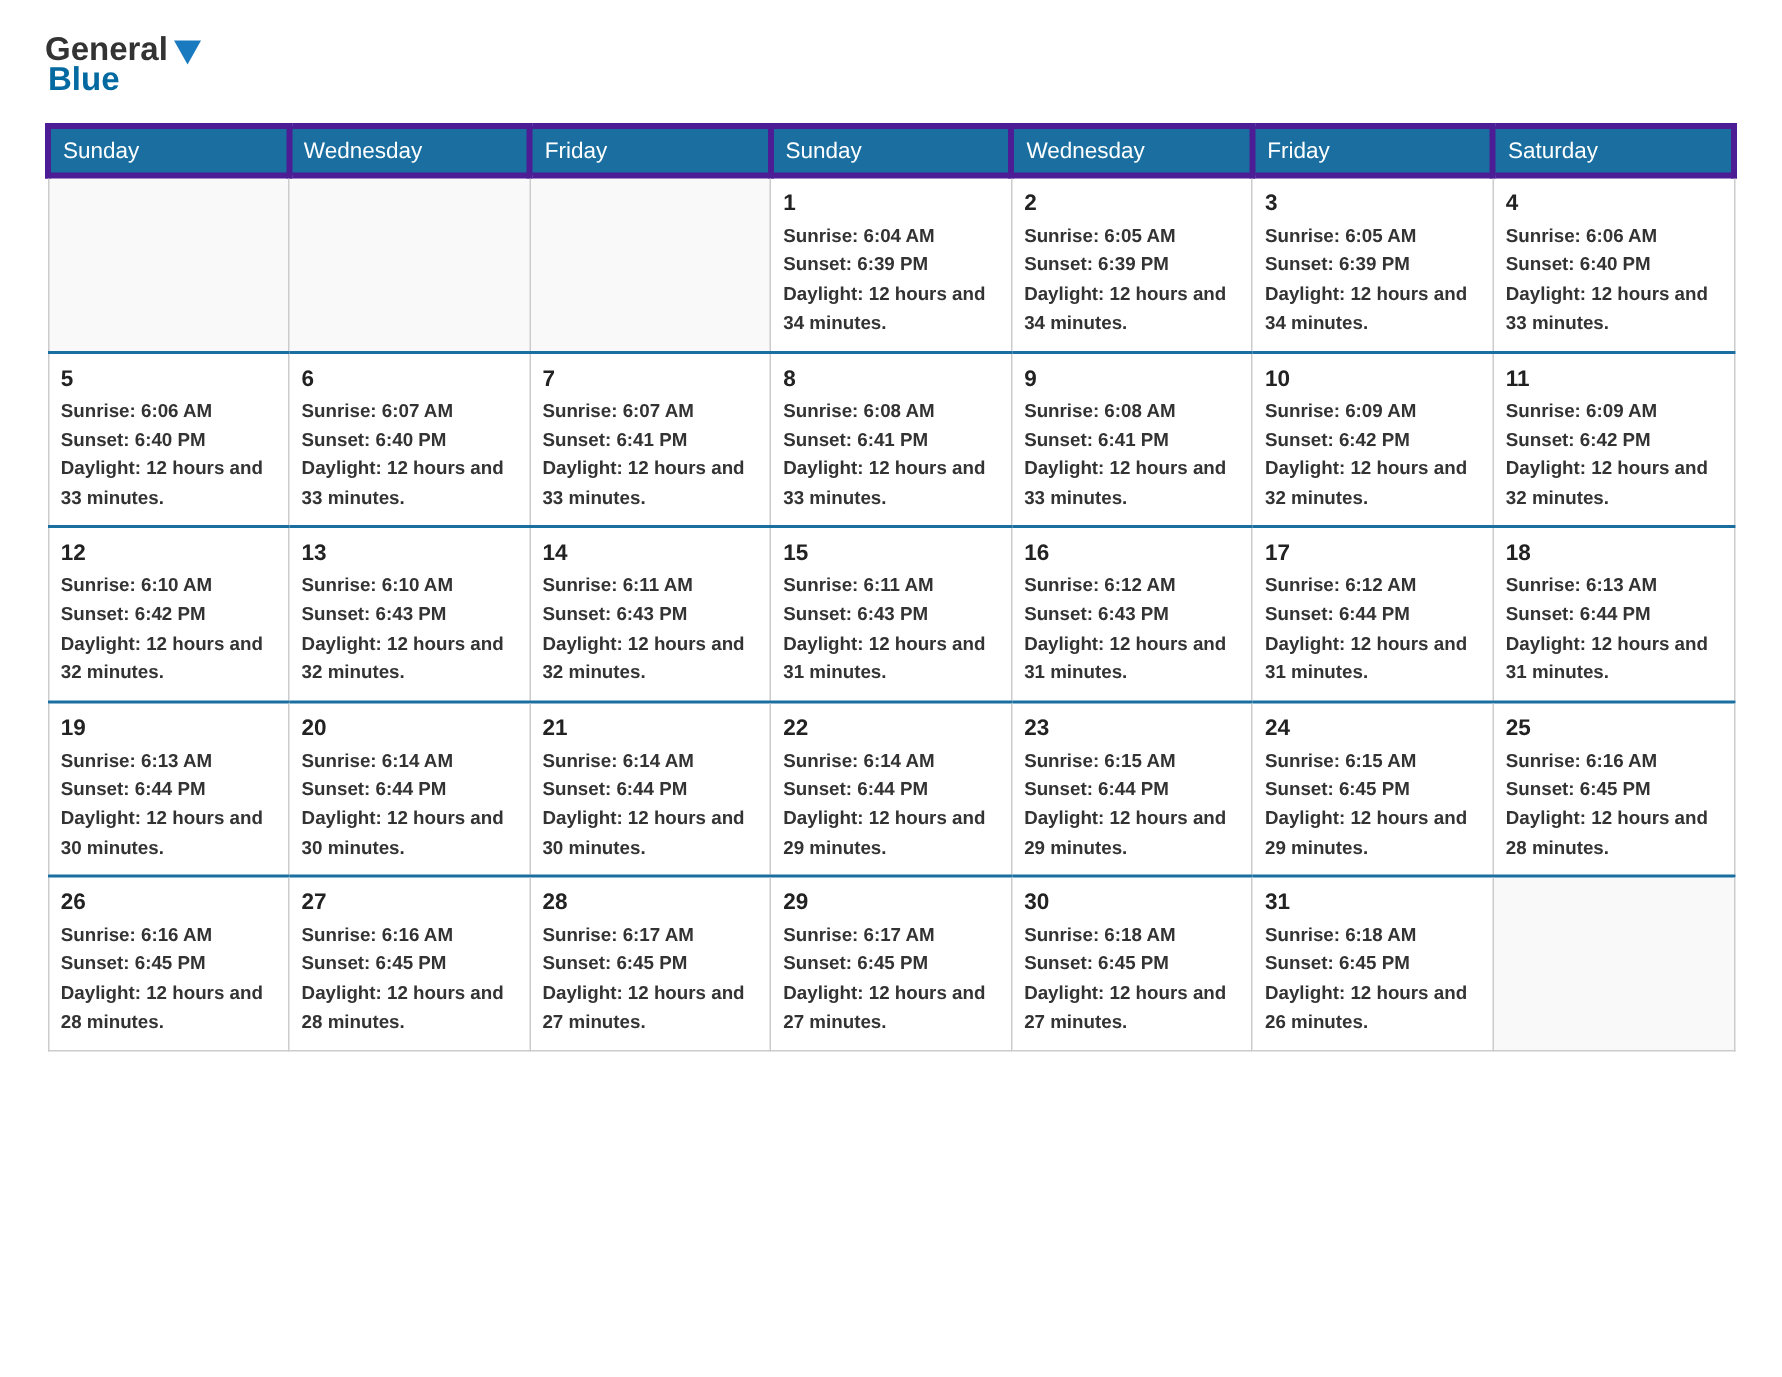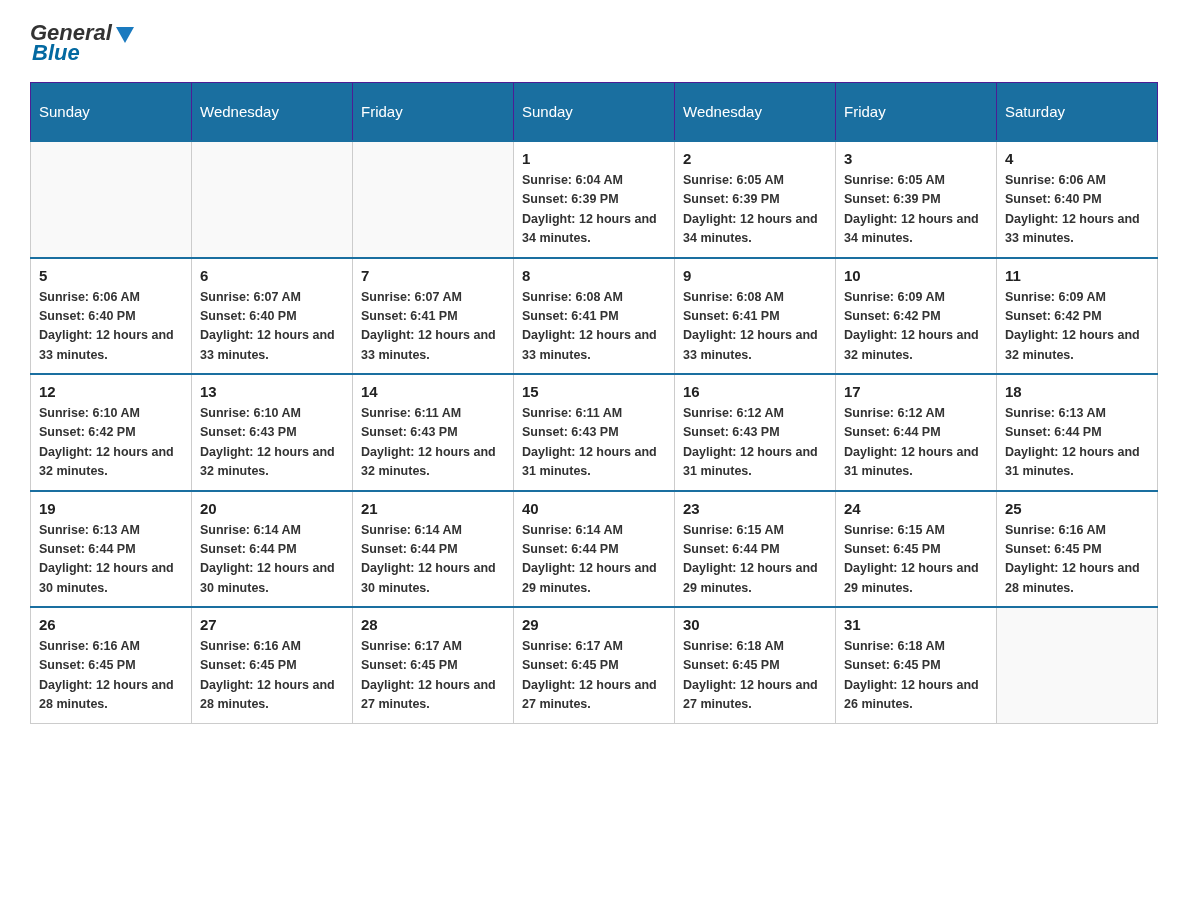--- a/index.html
+++ b/index.html
@@ -14,21 +14,20 @@
     .header {
       display: flex;
       justify-content: space-between;
       align-items: flex-start;
       margin-bottom: 16px;
     }
     .logo {
       display: flex;
       align-items: center;
       gap: 4px;
-      font-style: italic;
     }
     .logo-text-general {
       font-size: 22px;
       font-weight: bold;
       color: #333;
     }
     .logo-text-blue {
       font-size: 22px;
       font-weight: bold;
       color: #0369a1;
@@ -48,25 +47,25 @@
       margin-top: 4px;
     }
     table {
       width: 100%;
       border-collapse: collapse;
       table-layout: fixed;
     }
     thead tr th {
       background-color: #1a6fa0;
       color: #fff;
-      padding: 20px 8px;
+      padding: 6px 8px;
       font-size: 15px;
       font-weight: normal;
       text-align: left;
-      border: 1px solid #4c1d95;
+      border: 4px solid #4c1d95;
     }
     tbody tr td {
       vertical-align: top;
       padding: 8px;
       border: 1px solid #ccc;
       border-top: 2px solid #1a6fa0;
       font-size: 13px;
       height: 110px;
     }
     tbody tr td.empty {
@@ -268,21 +267,21 @@
 and 30 minutes.</div>
         </td>
         <td>
           <div class="day-number">21</div>
           <div class="day-info">Sunrise: 6:14 AM
 Sunset: 6:44 PM
 Daylight: 12 hours
 and 30 minutes.</div>
         </td>
         <td>
-          <div class="day-number">40</div>
+          <div class="day-number">22</div>
           <div class="day-info">Sunrise: 6:14 AM
 Sunset: 6:44 PM
 Daylight: 12 hours
 and 29 minutes.</div>
         </td>
         <td>
           <div class="day-number">23</div>
           <div class="day-info">Sunrise: 6:15 AM
 Sunset: 6:44 PM
 Daylight: 12 hours

